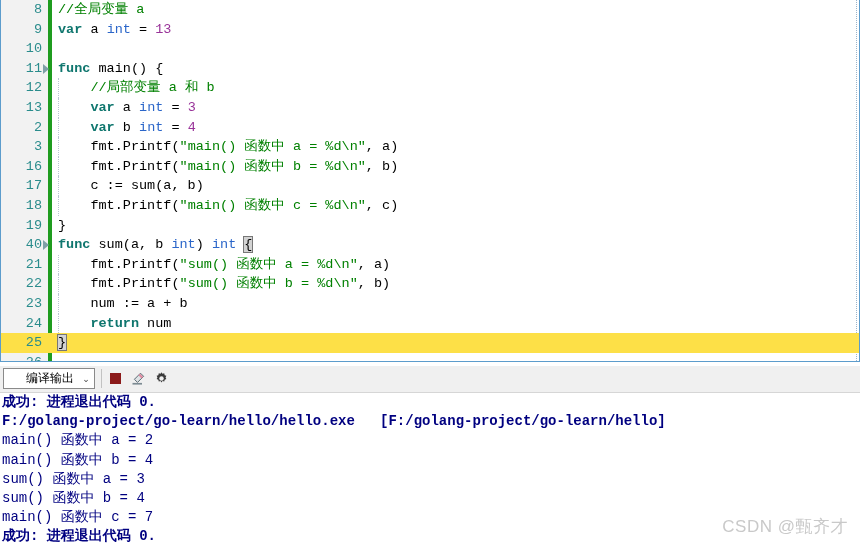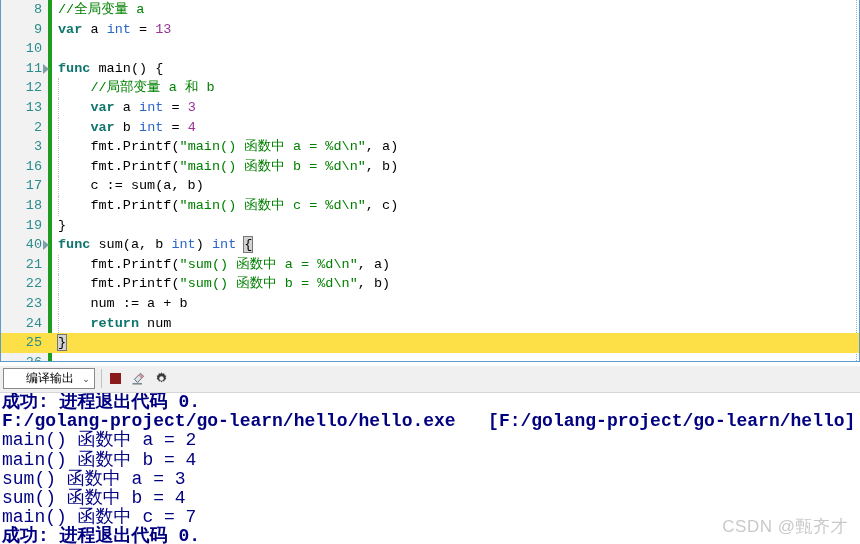--- a/index.html
+++ b/index.html
@@ -95,21 +95,21 @@
     position:absolute;top:3px;width:20px;height:19px;
     display:flex;align-items:center;justify-content:center;
   }
   .stop-sq{width:11px;height:11px;background:#8b1a1a;}
 
   
   .console{
     position:absolute;left:0;top:393px;width:860px;height:151px;
     background:#ffffff;overflow:hidden;
     font-family:"Liberation Mono","DejaVu Sans Mono",monospace;
-    font-size:18px;line-height:19.2px;color:#000080;
+    font-size:14px;line-height:19.2px;color:#000080;
   }
   .cline{white-space:pre;padding-left:2px;height:19.2px;}
   .cline.bold{font-weight:bold;}
 
   .watermark{
     position:absolute;right:12px;bottom:6px;
     color:#c9c9c9;font-size:17px;
     font-family:"Liberation Sans",sans-serif;
     letter-spacing:.5px;
   }

